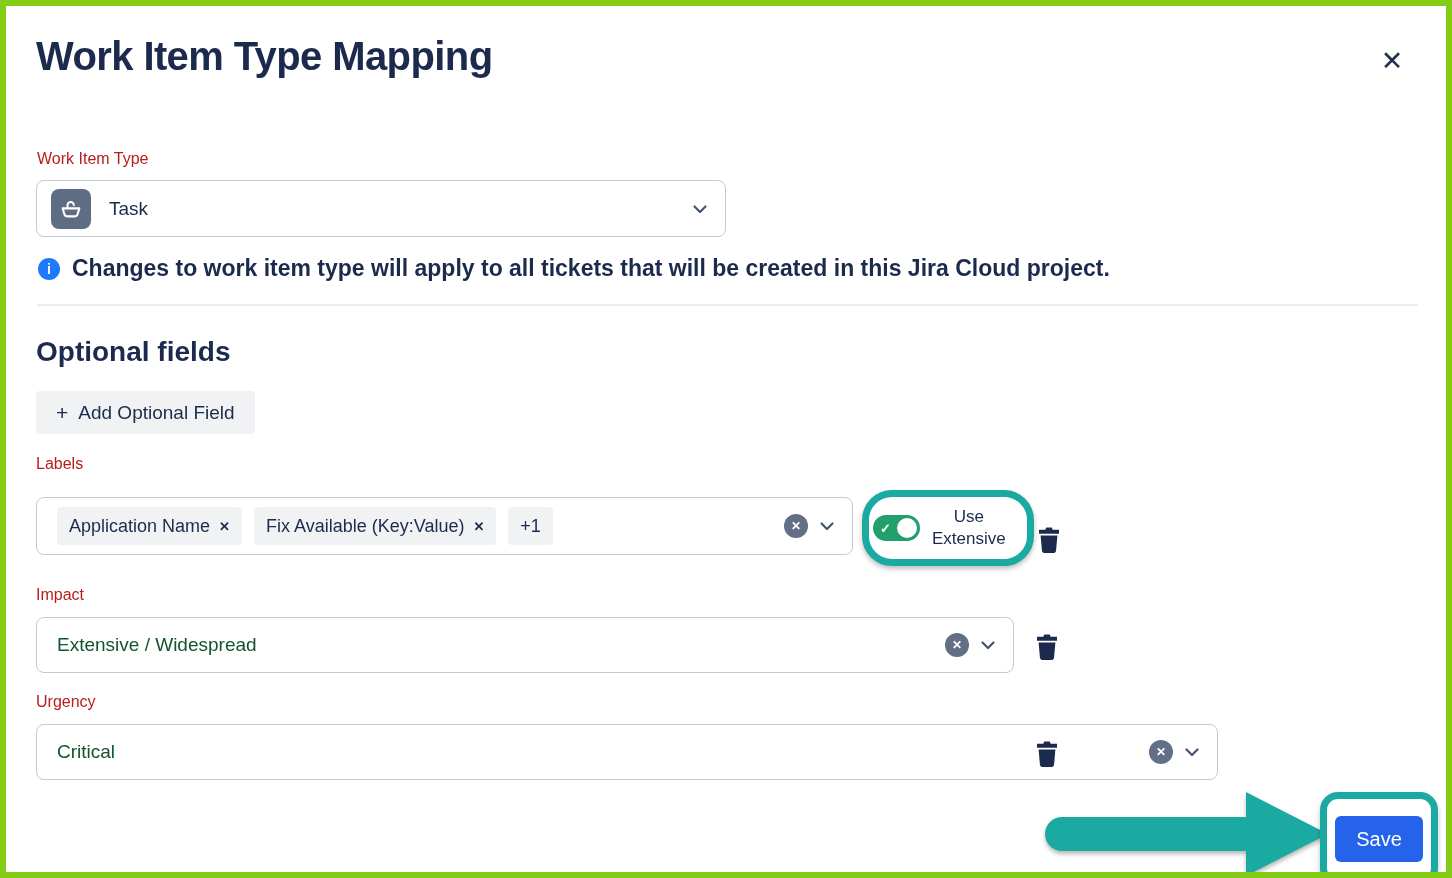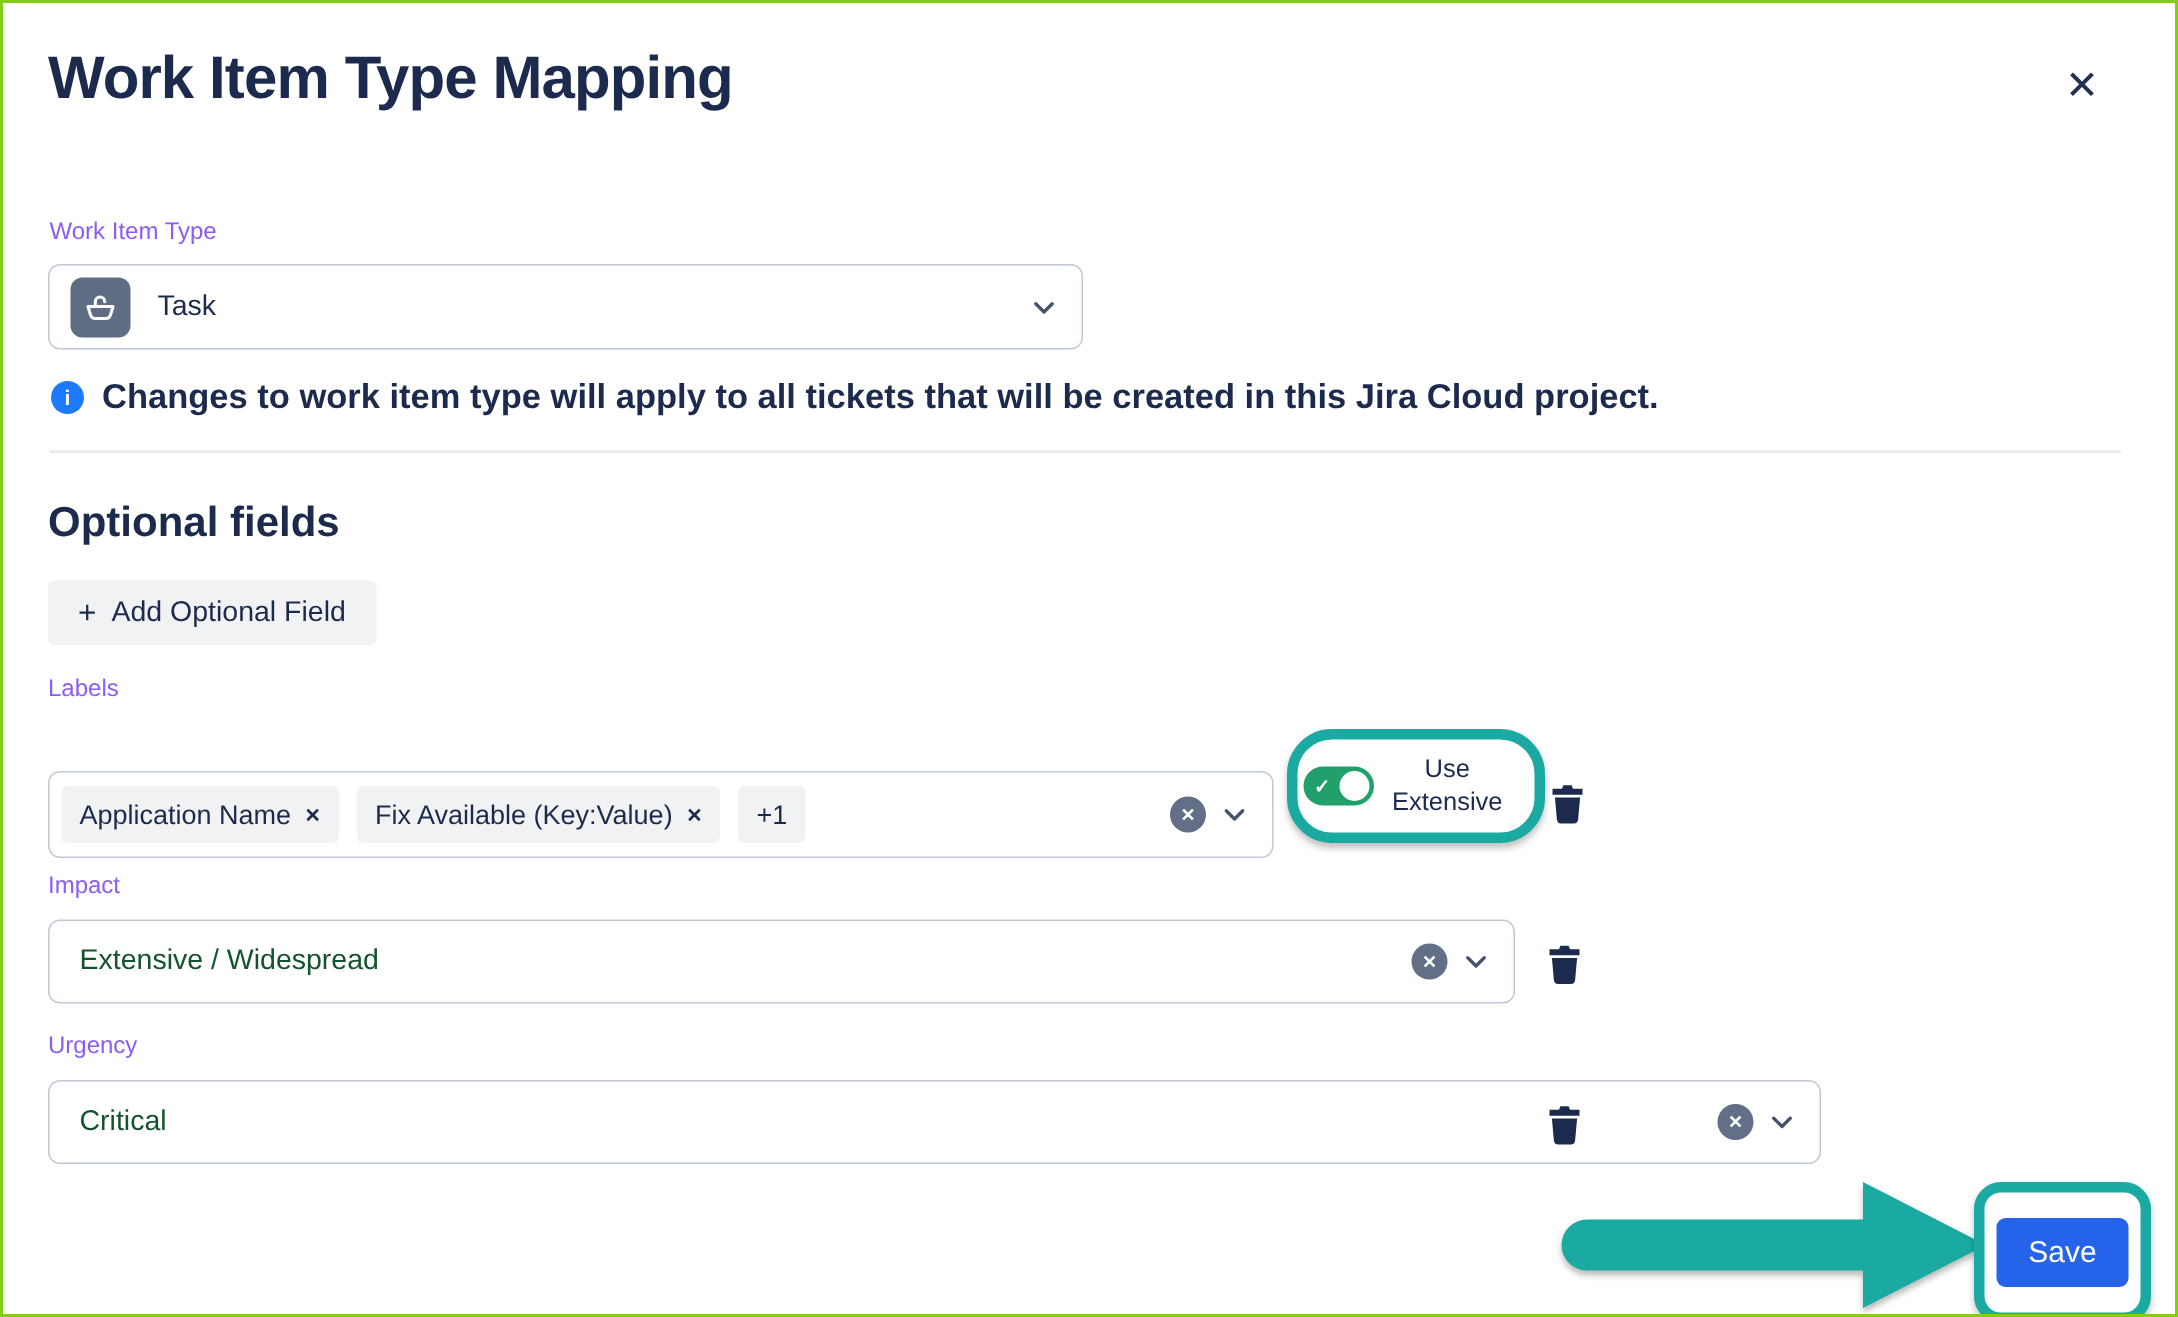--- a/index.html
+++ b/index.html
@@ -1,36 +1,36 @@
 <!DOCTYPE html>
 <html><head>
 <meta charset="utf-8">
 <style>
   * { margin:0; padding:0; box-sizing:border-box; }
   body { background:#fff; font-family:"Liberation Sans", sans-serif; }
 
   .frame {
     position:relative; width:1452px; height:878px;
-    background:#fff; border:2px solid #84cc16; overflow:hidden;
+    background:#fff; border:6px solid #84cc16; overflow:hidden;
     color:#1C2B4D;
   }
 
   .title {
     position:absolute; left:30px; top:28px;
     font-size:40px; font-weight:700; letter-spacing:-0.6px; color:#1C2B4D;
   }
 
   .close-btn {
     position:absolute; left:1370px; top:39px; width:32px; height:32px;
     display:flex; align-items:center; justify-content:center;
     background:transparent; border:none; cursor:pointer;
     font-size:27px; font-weight:400; color:#22304F; line-height:1;
   }
 
-  .field-label { position:absolute; font-size:16px; color:#8b5cf6; }
+  .field-label { position:absolute; font-size:16px; color:#b91c1c; }
 
   .select-box {
     position:absolute; background:#fff;
     border:1px solid #C2C9D6; border-radius:8px;
   }
 
   .wit-select { left:30px; top:174px; width:690px; height:57px; display:flex; align-items:center; }
   .wit-icon {
     width:40px; height:40px; margin-left:14px; border-radius:8px;
     background:#5E6C84; display:flex; align-items:center; justify-content:center; flex:0 0 auto;
@@ -52,21 +52,21 @@
   .section-heading { position:absolute; left:30px; top:330px; font-size:28px; font-weight:700; color:#1C2B4D; }
 
   .add-btn {
     position:absolute; left:30px; top:385px; height:43px; padding:0 20px;
     background:#F1F2F4; border:none; border-radius:4px; cursor:pointer;
     display:flex; align-items:center; gap:10px;
     font-family:"Liberation Sans", sans-serif; font-size:19px; color:#1C2B4D;
   }
   .add-btn .plus { font-size:21px; font-weight:400; line-height:1; }
 
-  .labels-select { left:30px; top:491px; width:817px; height:58px; display:flex; align-items:center; padding-left:8px;margin-top:21px; }
+  .labels-select { left:30px; top:491px; width:817px; height:58px; display:flex; align-items:center; padding-left:20px; }
   .chip {
     display:flex; align-items:center; gap:9px; margin-right:12px;
     height:38px; padding:0 12px; background:#F1F2F4; border-radius:4px;
     font-size:18px; color:#1C2B4D; white-space:nowrap;
   }
   .chip-x { font-size:13px; font-weight:700; color:#1C2B4D; cursor:pointer; line-height:1; }
 
   .clear-circle {
     position:absolute; right:44px; top:50%; transform:translateY(-50%);
     width:24px; height:24px; border-radius:50%; background:#626F86; cursor:pointer;

